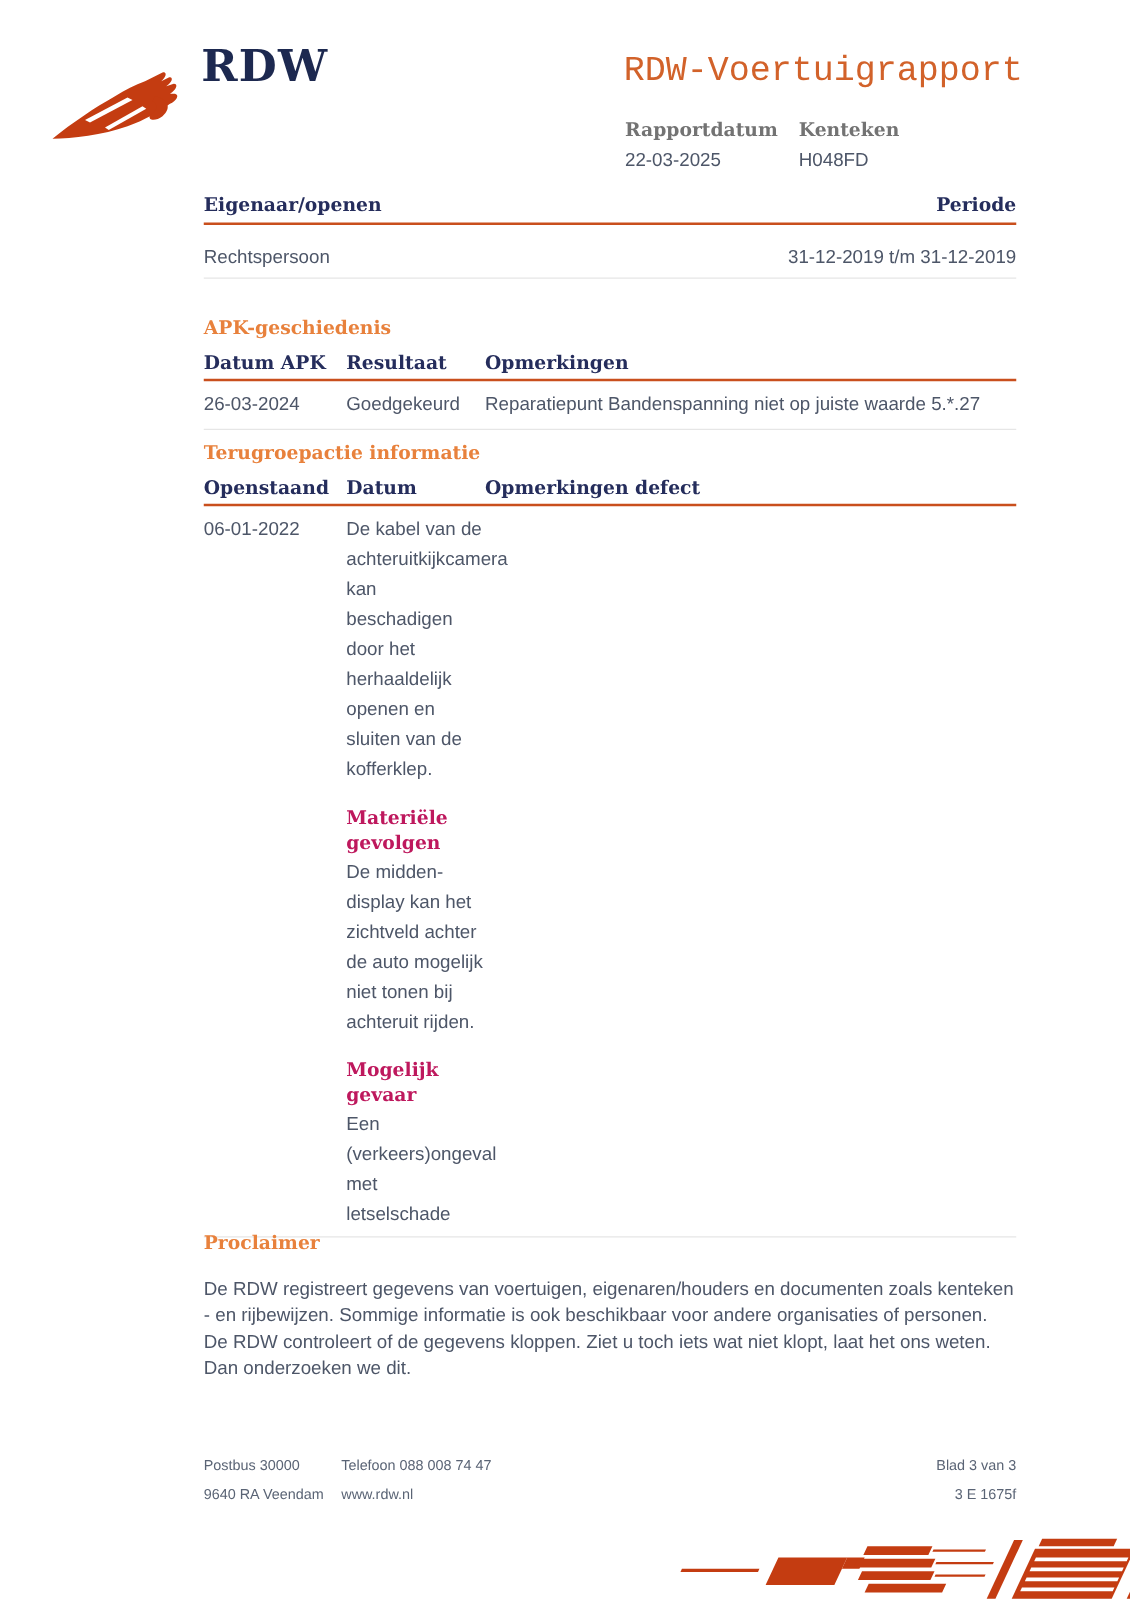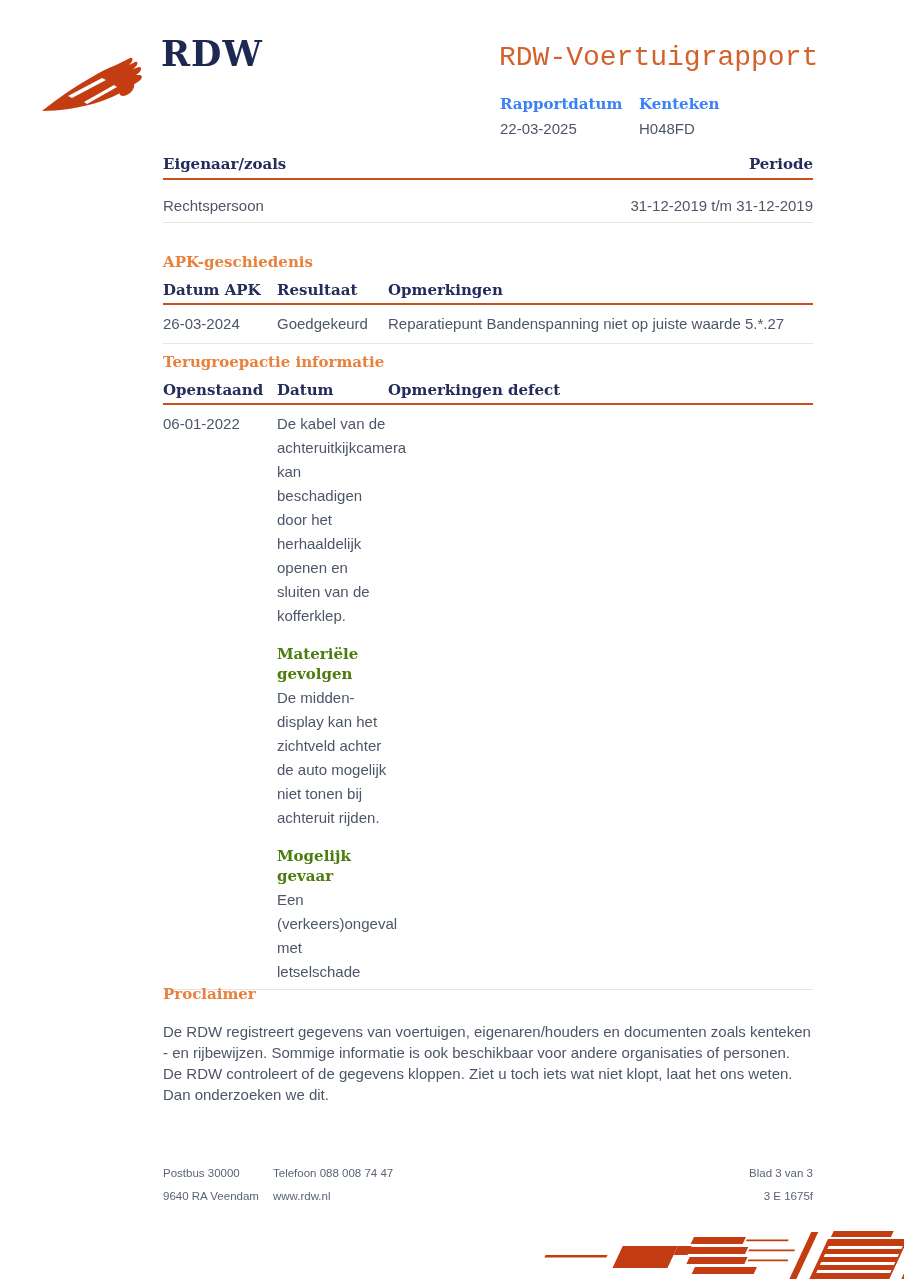--- a/index.html
+++ b/index.html
@@ -24,21 +24,21 @@
   .doc-title {
     position: absolute; left: 499px; top: 42px;
     font-family: Liberation Mono, monospace;
     font-size: 28px; color: #d2622a;
   }
   .meta-col { position: absolute; top: 95px; }
   .meta-col.left { left: 500px; }
   .meta-col.right { left: 639px; }
   .meta-label {
     font-family: "DejaVu Serif", serif; font-weight: bold;
-    font-size: 15px; color: #3b82f6;
+    font-size: 15px; color: #737373;
   }
   .meta-value { margin-top: 7px; font-size: 15px; color: #4d5668; }
 
   
   .serif-label {
     font-family: "DejaVu Serif", serif; font-weight: bold;
     font-size: 15px; color: #252d5c;
   }
   .orange-heading {
     font-family: "DejaVu Serif", serif; font-weight: bold;
@@ -61,21 +61,21 @@
   .tgrid { display: grid; grid-template-columns: 114px 111px 1fr; }
   .thead { margin-top: 10px; }
   .thead span { font-family: "DejaVu Serif", serif; font-weight: bold; font-size: 15px; color: #252d5c; }
   .apk .rule-orange, .recall .rule-orange { margin-top: 4px; }
   .trow { margin-top: 7px; font-size: 15px; line-height: 24px; }
   .apk .rule-gray { margin-top: 7px; }
   .recall .desc-col { max-width: 424px; }
   .sub-block { margin-top: 16px; }
   .sub-label {
     font-family: "DejaVu Serif", serif; font-weight: bold;
-    font-size: 15px; color: #4d7c0f; line-height: 20px;
+    font-size: 15px; color: #be185d; line-height: 20px;
   }
   .sub-text { font-size: 15px; line-height: 24px; margin-top: 2px; }
   .recall .rule-gray { margin-top: 5px; }
 
   
   .proclaimer { position: absolute; left: 163px; top: 985px; width: 650px; }
   .proclaimer p { margin-top: 18px; font-size: 15px; line-height: 21px; color: #4d5668; }
 
   
   .footer { position: absolute; left: 163px; top: 1167px; width: 650px; font-size: 11.5px; color: #5a6475; }
@@ -107,21 +107,21 @@
     <div class="meta-label">Rapportdatum</div>
     <div class="meta-value">22-03-2025</div>
   </div>
   <div class="meta-col right">
     <div class="meta-label">Kenteken</div>
     <div class="meta-value">H048FD</div>
   </div>
 
   <div class="owner">
     <div class="head-row">
-      <span class="serif-label">Eigenaar/zoals</span>
+      <span class="serif-label">Eigenaar/openen</span>
       <span class="serif-label">Periode</span>
     </div>
     <div class="rule-orange"></div>
     <div class="val-row">
       <span class="sans">Rechtspersoon</span>
       <span class="sans">31-12-2019 t/m 31-12-2019</span>
     </div>
     <div class="rule-gray"></div>
   </div>
 

